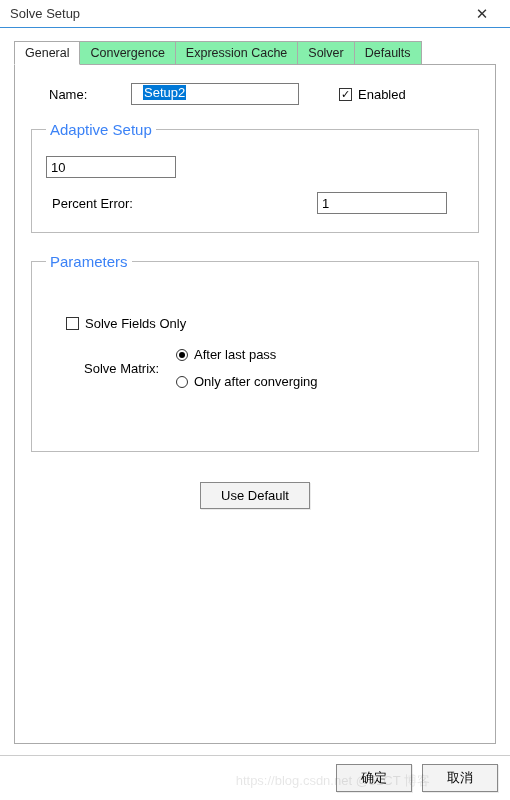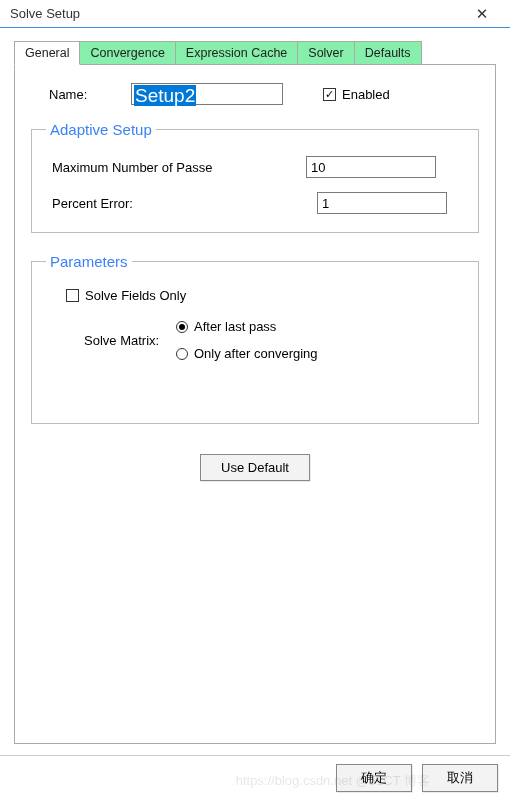--- a/index.html
+++ b/index.html
@@ -65,25 +65,25 @@
       position: relative;
       top: 0;
     }
     .row {
       display: flex;
       align-items: center;
       margin-bottom: 16px;
     }
     .name-row .label { width: 100px; padding-left: 18px; }
     .name-input {
-      width: 152px;
+      width: 168px;
       height: 22px;
       border: 1px solid #7a7a7a;
-      padding: 1px 2px;
-      font-size: 19px;
+      padding: 1px 11px;
+      font-size: 13px;
     }
     .name-input .selected {
       background: #0078d7;
       color: #fff;
       padding: 0 1px;
     }
     .enabled-wrap {
       margin-left: 40px;
       display: flex;
       align-items: center;
@@ -133,21 +133,21 @@
       justify-content: center;
       margin-right: 6px;
       vertical-align: middle;
     }
     .radio .dot {
       width: 6px;
       height: 6px;
       background: #000;
       border-radius: 50%;
     }
-    .params-inner { padding-left: 20px; }
+    .params-inner { padding-left: 20px; margin-top: 28px; }
     .solve-fields-row { margin-bottom: 16px; display: flex; align-items: center; }
     .matrix-row { display: flex; align-items: center; margin-left: 18px; margin-bottom: 12px; }
     .matrix-label { width: 92px; }
     .matrix-options { display: flex; flex-direction: column; gap: 12px; }
     .matrix-opt { display: flex; align-items: center; }
     .use-default-wrap { text-align: center; margin-top: 30px; }
     .btn {
       border: 1px solid #888;
       background: #f3f3f3;
       padding: 5px 20px;
@@ -204,21 +204,20 @@
       </div>
       <div class="enabled-wrap">
         <span class="checkbox">✓</span>
         <span>Enabled</span>
       </div>
     </div>
 
     <fieldset>
       <legend>Adaptive Setup</legend>
       <div class="field-row">
-        <span class="flabel">Maximum Number of Passe</span>
         <input class="text-input" value="10" style="">
       </div>
       <div class="field-row" style="margin-bottom:4px;gap:11px;">
         <span class="flabel">Percent Error:</span>
         <input class="text-input" value="1" style="">
       </div>
     </fieldset>
 
     <fieldset style="padding-bottom:50px;">
       <legend>Parameters</legend>

